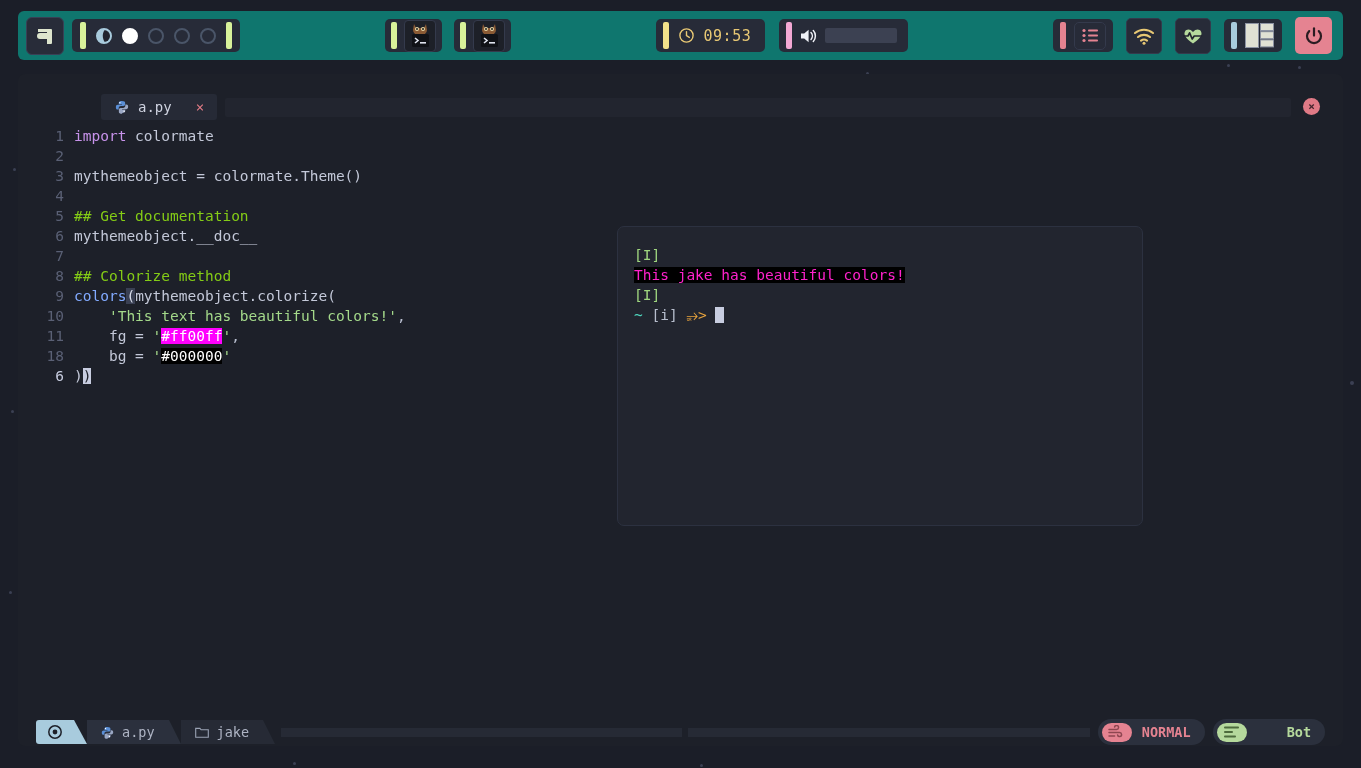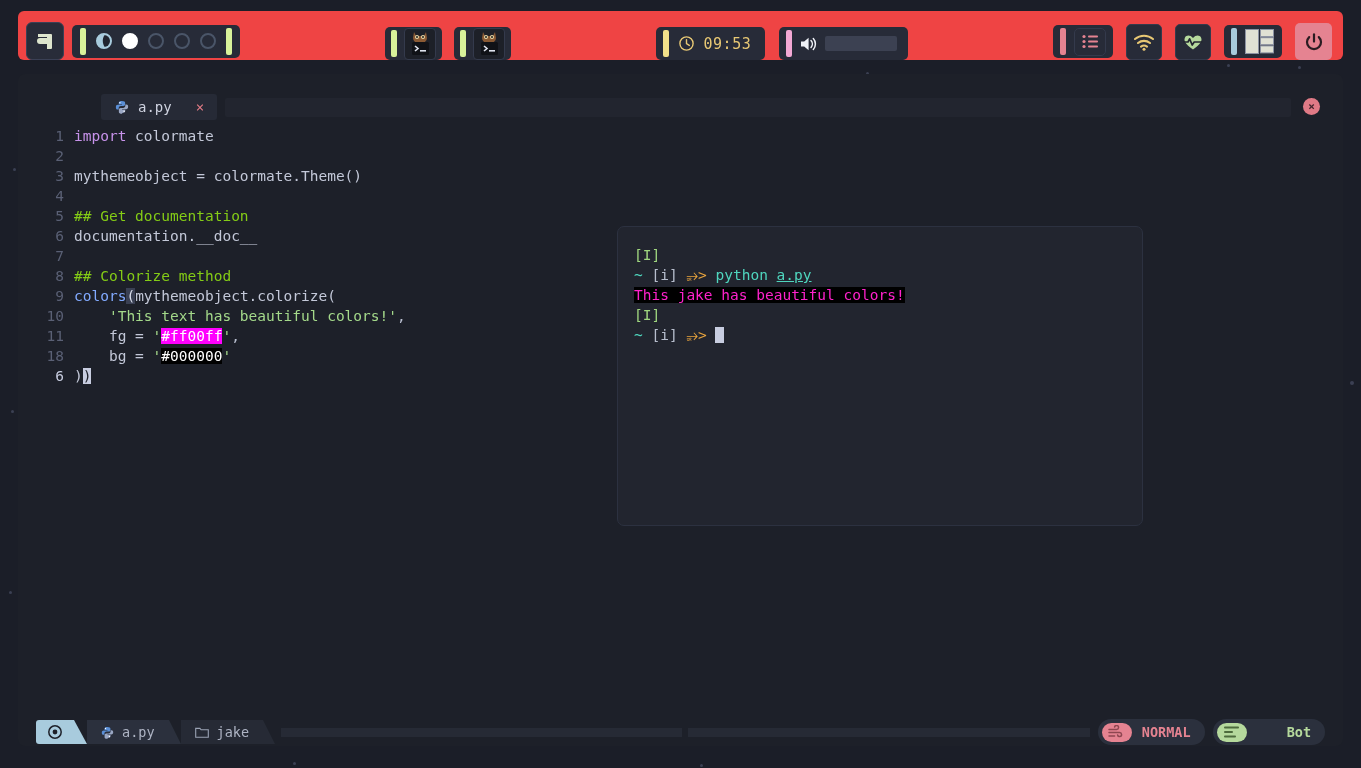--- a/index.html
+++ b/index.html
@@ -14,23 +14,23 @@
     width: 1361px; height: 768px;
     background: #1b1e28;
   }
   
   .star { position: absolute; background: #3b4053; border-radius: 50%; }
 
   
   #topbar {
     position: absolute; left: 18px; top: 11px;
     width: 1325px; height: 49px;
-    background: #ef4444;
+    background: #0f766e;
     border-radius: 6px;
-    display: flex; align-items: flex-end;
+    display: flex; align-items: center;
     padding: 0 8px;
   }
   .bar-left { display: flex; align-items: center; gap: 8px; }
   .bar-spacer { flex: 1; }
   .mod {
     display: flex; align-items: center;
     background: #272b38;
     border-radius: 5px;
     height: 33px;
     overflow: hidden;
@@ -397,34 +397,33 @@
       <div class="tabbar-rest"></div>
       <div class="win-close">×</div>
     </div>
 
     <div id="code">
         <div class="cl"><span class="ln">1</span><span><span class="kw">import</span><span class="code-text"> colormate</span></span></div>
         <div class="cl"><span class="ln">2</span><span></span></div>
         <div class="cl"><span class="ln">3</span><span><span class="code-text">mythemeobject = colormate.Theme()</span></span></div>
         <div class="cl"><span class="ln">4</span><span></span></div>
         <div class="cl"><span class="ln">5</span><span><span class="comment">## Get documentation</span></span></div>
-        <div class="cl"><span class="ln">6</span><span><span class="code-text">documentation.__doc__</span></span></div>
+        <div class="cl"><span class="ln">6</span><span><span class="code-text">mythemeobject.__doc__</span></span></div>
         <div class="cl"><span class="ln">7</span><span></span></div>
         <div class="cl"><span class="ln">8</span><span><span class="comment">## Colorize method</span></span></div>
         <div class="cl"><span class="ln">9</span><span><span class="fn">colors</span><span class="matchp">(</span><span class="code-text">mythemeobject.colorize(</span></span></div>
         <div class="cl"><span class="ln">10</span><span><span class="code-text">    </span><span class="str">'This text has beautiful colors!'</span><span class="punct">,</span></span></div>
         <div class="cl"><span class="ln">11</span><span><span class="code-text">    fg = </span><span class="str">'</span><span class="hl-magenta">#ff00ff</span><span class="str">'</span><span class="punct">,</span></span></div>
         <div class="cl"><span class="ln">18</span><span><span class="code-text">    bg = </span><span class="str">'</span><span class="hl-black">#000000</span><span class="str">'</span></span></div>
         <div class="cl"><span class="ln cur">6</span><span><span class="code-text">)</span><span class="blockcur">)</span></span></div>
       </div>
   </div>
 
   <div id="terminal">
       <div class="tl"><span class="t-bracket">[I]</span></div>
-      <div class="tl"><span class="t-tilde">~</span><span class="t-idx"> </span><span class="t-idx">[i]</span><span class="t-idx"> </span><span class="t-arrow">⭈&gt;</span><span class="t-idx"> </span><span class="t-cmd">python</span><span class="t-idx"> </span><span class="t-file">a.py</span></div>
       <div class="tl"><span class="t-out">This jake has beautiful colors!</span></div>
       <div class="tl"><span class="t-bracket">[I]</span></div>
       <div class="tl"><span class="t-tilde">~</span><span class="t-idx"> </span><span class="t-idx">[i]</span><span class="t-idx"> </span><span class="t-arrow">⭈&gt;</span><span class="t-idx"> </span><span class="t-cursor"></span></div>
     </div>
 
   <div id="statusbar">
     <div class="sb-left">
       <span class="sb-mode-icon">
         <svg width="16" height="16" viewBox="0 0 16 16">
           <circle cx="8" cy="8" r="6.2" stroke="#1d2029" stroke-width="1.5" fill="none"></circle>

